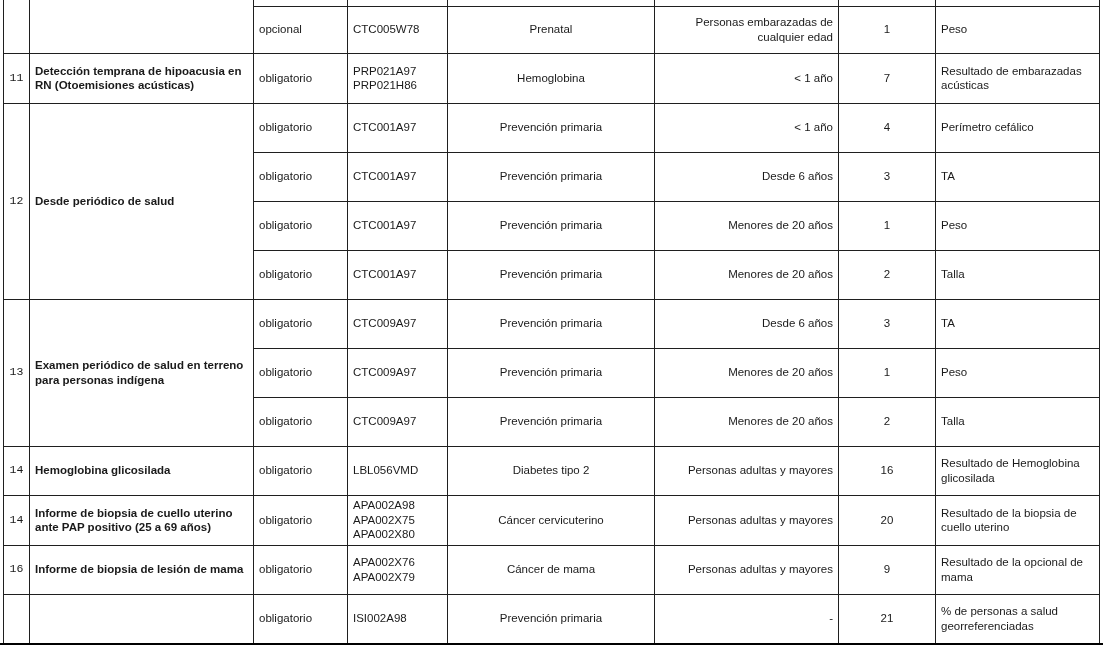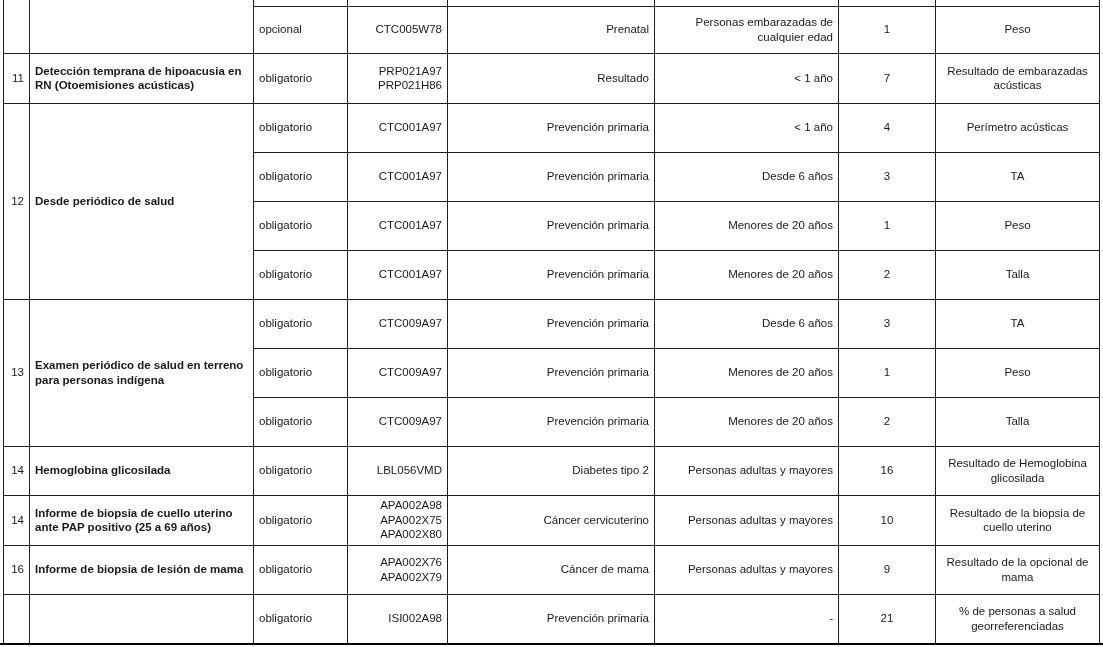--- a/index.html
+++ b/index.html
@@ -24,28 +24,28 @@
     border: 1px solid #1f1f1f;
     font-size: 11.5px;
     line-height: 1.25;
     color: #1a1a1a;
     padding: 2px 5px;
     vertical-align: middle;
     overflow: hidden;
     word-wrap: break-word;
   }
   table.data-table tr:first-child td { border-top: none; }
-  td.col-num   { text-align: right; padding: 2px 1px; }
+  td.col-num   { text-align: center; padding: 2px 1px; font-family: Liberation Mono, monospace; }
   td.col-desc  { text-align: left; font-weight: bold; }
   td.col-obl   { text-align: left; }
-  td.col-cod   { text-align: right; padding: 2px 2px; }
-  td.col-cat   { text-align: right; margin-top: 28px; }
+  td.col-cod   { text-align: left; padding: 2px 2px; }
+  td.col-cat   { text-align: center; margin-top: 28px; }
   td.col-pob   { text-align: right; margin-left: 44px; }
   td.col-cant  { text-align: center; }
-  td.col-res   { text-align: center; }
+  td.col-res   { text-align: left; }
   .bottom-rule {
     position: absolute;
     left: 0;
     top: 643px;
     width: 1103px;
     height: 2px;
     background: #000000;
   }
 </style>
 </head>
@@ -85,36 +85,36 @@
           <td class="col-res">Peso</td>
         </tr>
         <tr style="height: 50px;">
           <td rowspan="1" class="col-num">11</td>
           <td rowspan="1" class="col-desc">Detección temprana de hipoacusia en RN (Otoemisiones acústicas)</td>
           <td class="col-obl">obligatorio</td>
           <td class="col-cod">
             <div>PRP021A97</div>
             <div>PRP021H86</div>
           </td>
-          <td class="col-cat">Resultado</td>
+          <td class="col-cat">Hemoglobina</td>
           <td class="col-pob">&lt; 1 año</td>
           <td class="col-cant">7</td>
           <td class="col-res">Resultado de embarazadas acústicas</td>
         </tr>
         <tr style="height: 49px;">
           <td rowspan="4" class="col-num">12</td>
           <td rowspan="4" class="col-desc">Desde periódico de salud</td>
           <td class="col-obl">obligatorio</td>
           <td class="col-cod">
             <div>CTC001A97</div>
           </td>
           <td class="col-cat">Prevención primaria</td>
           <td class="col-pob">&lt; 1 año</td>
           <td class="col-cant">4</td>
-          <td class="col-res">Perímetro acústicas</td>
+          <td class="col-res">Perímetro cefálico</td>
         </tr>
         <tr style="height: 49px;">
           <td class="col-obl">obligatorio</td>
           <td class="col-cod">
             <div>CTC001A97</div>
           </td>
           <td class="col-cat">Prevención primaria</td>
           <td class="col-pob">Desde 6 años</td>
           <td class="col-cant">3</td>
           <td class="col-res">TA</td>
@@ -187,21 +187,21 @@
           <td rowspan="1" class="col-num">14</td>
           <td rowspan="1" class="col-desc">Informe de biopsia de cuello uterino ante PAP positivo (25 a 69 años)</td>
           <td class="col-obl">obligatorio</td>
           <td class="col-cod">
             <div>APA002A98</div>
             <div>APA002X75</div>
             <div>APA002X80</div>
           </td>
           <td class="col-cat">Cáncer cervicuterino</td>
           <td class="col-pob">Personas adultas y mayores</td>
-          <td class="col-cant">10</td>
+          <td class="col-cant">20</td>
           <td class="col-res">Resultado de la biopsia de cuello uterino</td>
         </tr>
         <tr style="height: 49px;">
           <td rowspan="1" class="col-num">16</td>
           <td rowspan="1" class="col-desc">Informe de biopsia de lesión de mama</td>
           <td class="col-obl">obligatorio</td>
           <td class="col-cod">
             <div>APA002X76</div>
             <div>APA002X79</div>
           </td>

